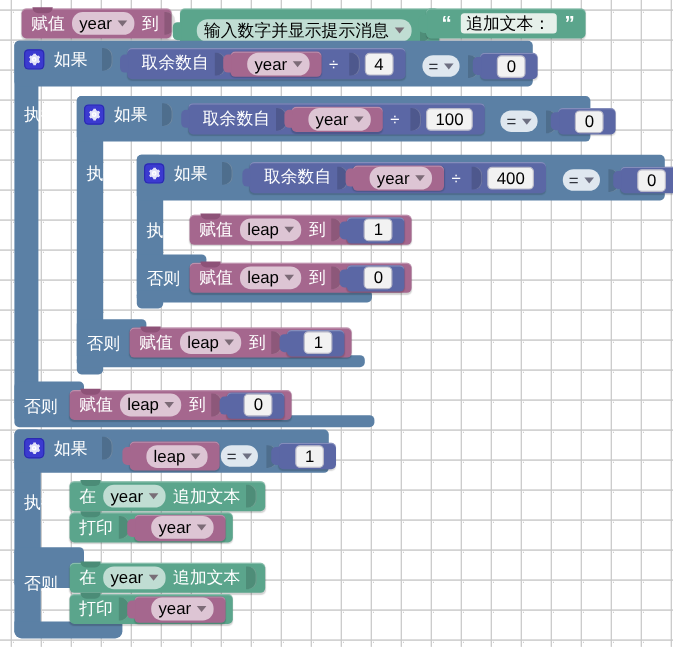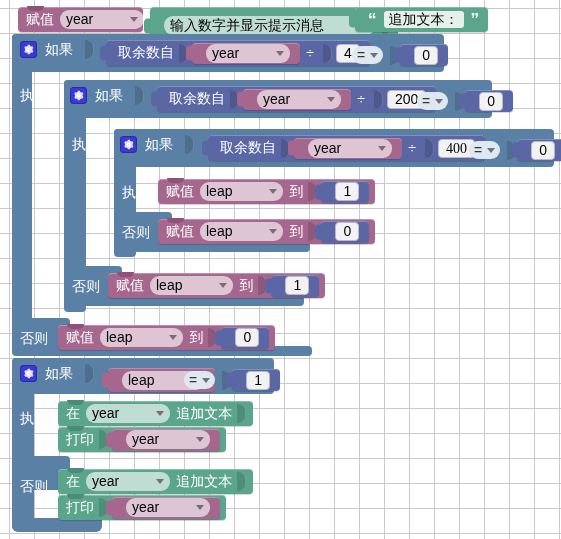--- a/index.html
+++ b/index.html
@@ -57,21 +57,20 @@
   .fld{
     background:rgba(255,255,255,.62);
     border-radius:9px;
     padding:1px 6px;
     margin:0 4px;
     color:#000;
     font-size:14px;
     line-height:17px;
     display:inline-flex;align-items:center;
     white-space:nowrap;
-    gap:32px;
   }
   .fld.num{
     background:#f2f2f2;
     border:1px solid #b9b9c9;
     border-radius:4px;
     padding:0px 7px;
     color:#000;
     font-size:14px;
   }
   .fld.str{
@@ -250,21 +249,21 @@
     <span class="socket"></span>
     <span class="val c-var" style="height:21px;margin-left:3px;">
       <span class="plug" style="background:#a5678e;"></span>
       <span class="fld">
         <span>year</span>
         <i class="caret"></i>
       </span>
     </span>
     <span class="lbl" style="padding:0 6px;">÷</span>
     <span class="socket"></span>
-    <span class="fld num" style="margin-left:3px;">200</span>
+    <span class="fld num" style="margin-left:3px;">100</span>
   </div>
 
   <div style="position:absolute;left:413px;top:90px;display:flex;align-items:center;">
     <span class="ops">
       <span>=</span>
       <i class="caret dk"></i>
     </span>
     <span class="socket"></span>
     <span class="val c-math" style="height:22px;">
       <span class="plug" style="background:#5b67a5;"></span>
@@ -296,21 +295,21 @@
     <span class="socket"></span>
     <span class="val c-var" style="height:21px;margin-left:3px;">
       <span class="plug" style="background:#a5678e;"></span>
       <span class="fld">
         <span>year</span>
         <i class="caret"></i>
       </span>
     </span>
     <span class="lbl" style="padding:0 6px;">÷</span>
     <span class="socket"></span>
-    <span class="fld num" style="margin-left:3px;font-family:Liberation Serif, serif;">400</span>
+    <span class="fld num" style="margin-left:3px;">400</span>
   </div>
 
   <div style="position:absolute;left:465px;top:139px;display:flex;align-items:center;">
     <span class="ops">
       <span>=</span>
       <i class="caret dk"></i>
     </span>
     <span class="socket"></span>
     <span class="val c-math" style="height:22px;">
       <span class="plug" style="background:#5b67a5;"></span>

